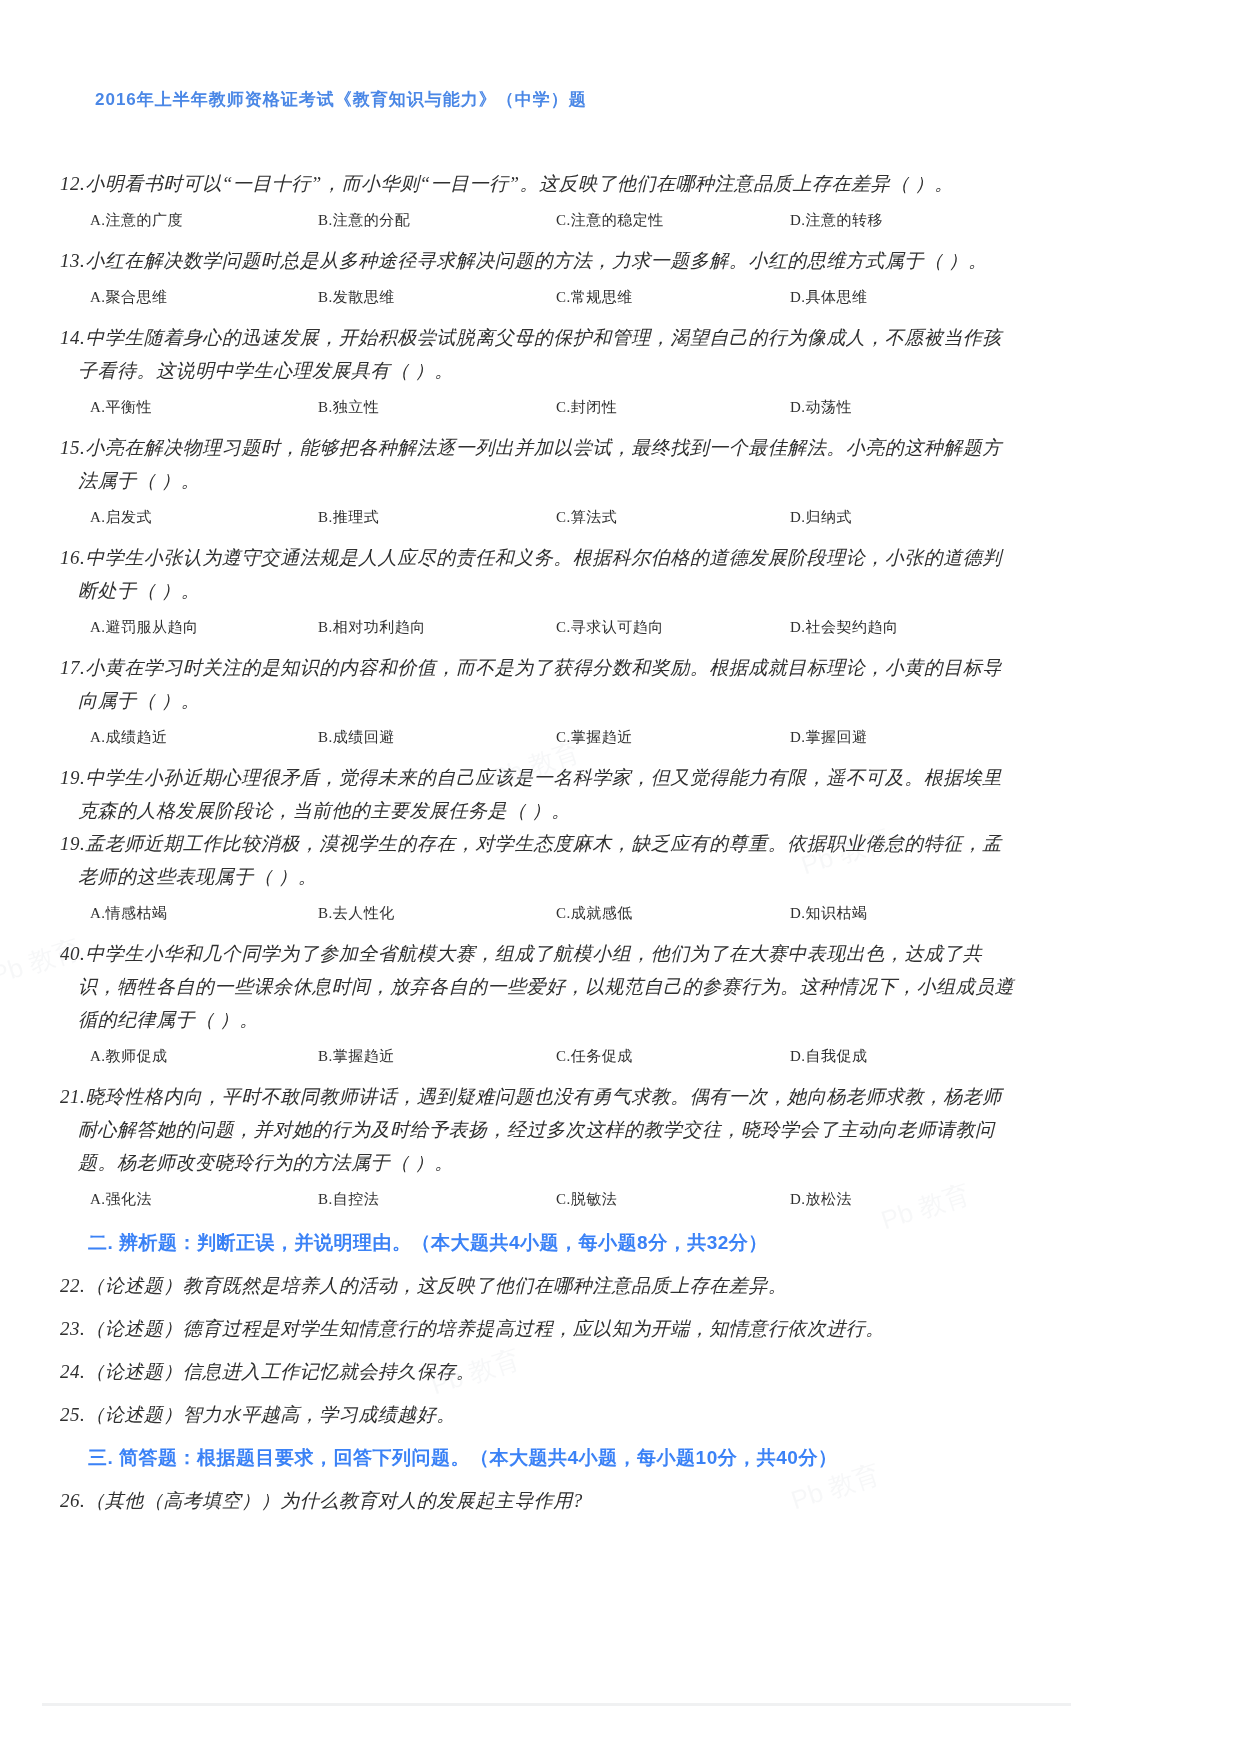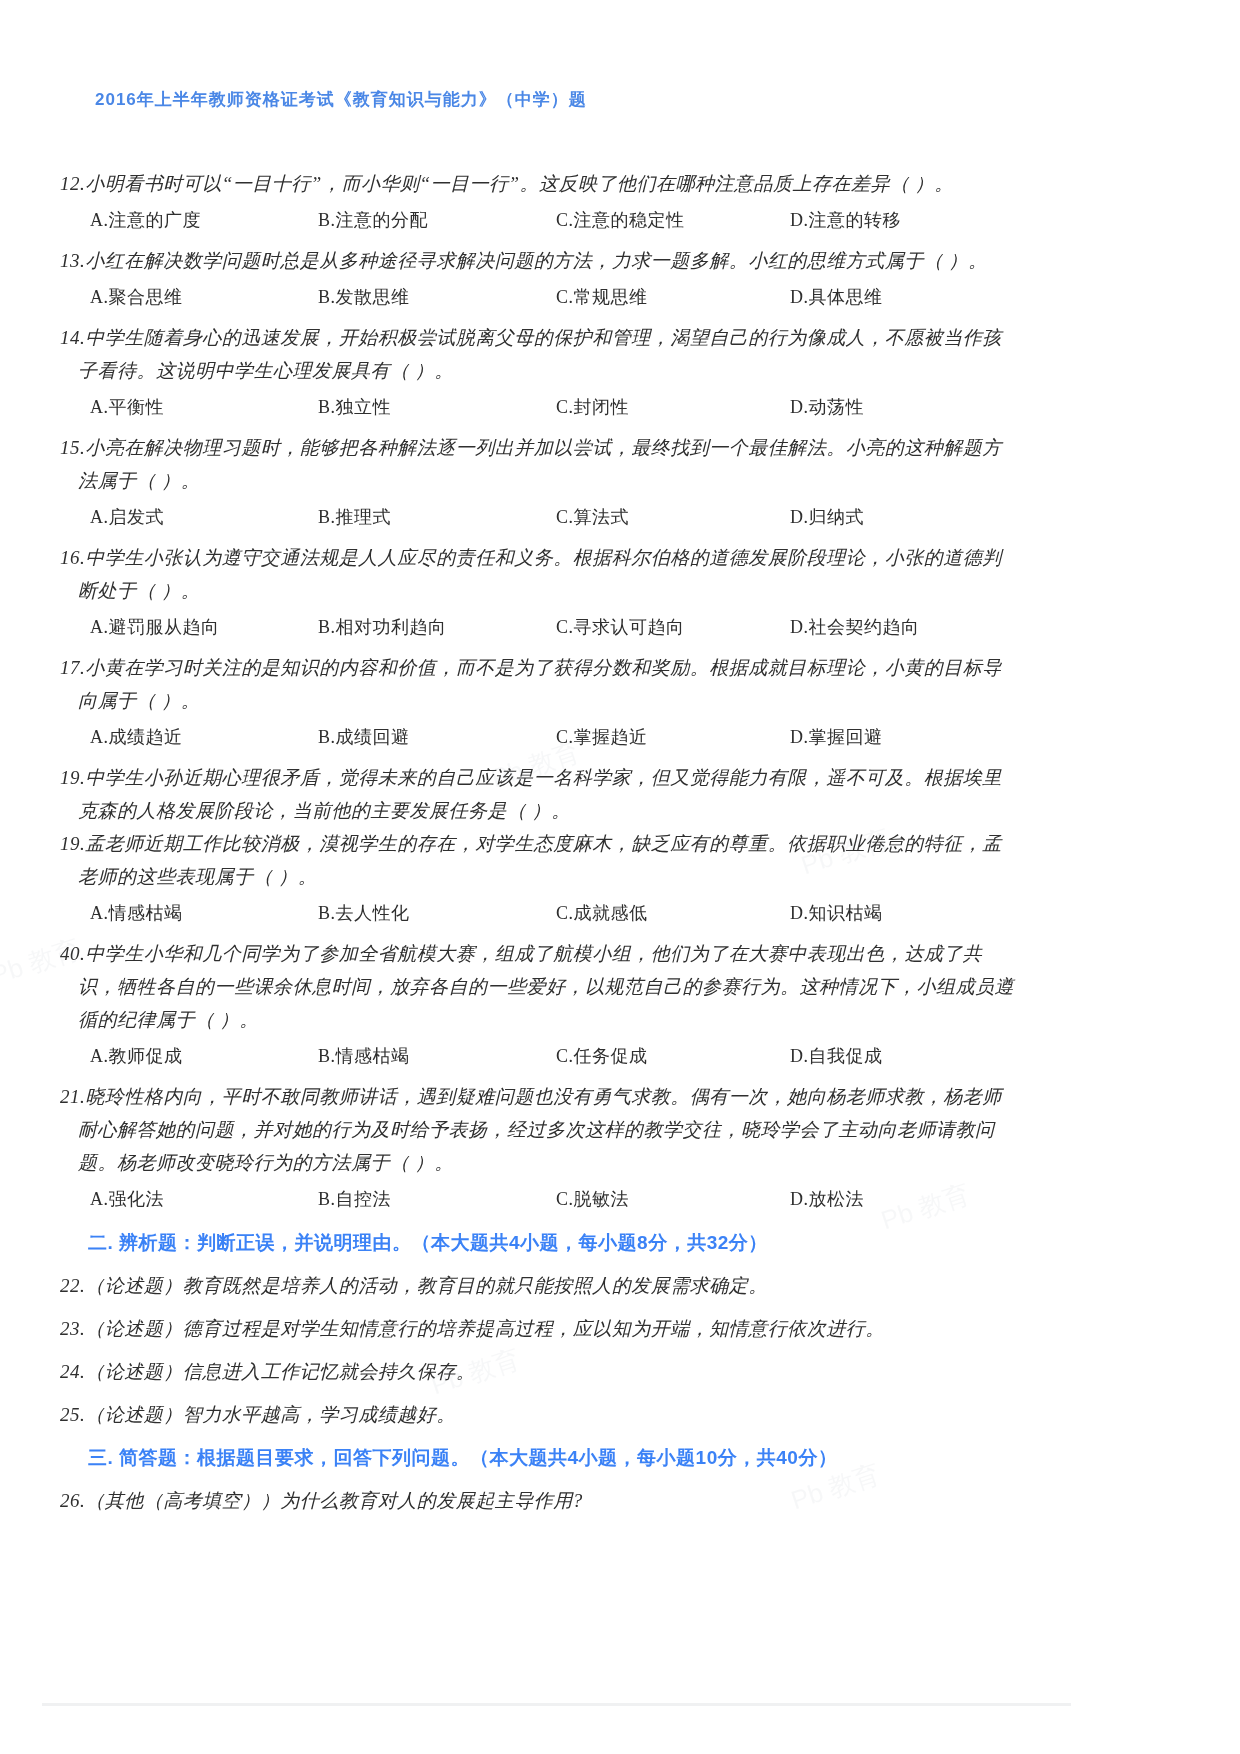--- a/index.html
+++ b/index.html
@@ -29,21 +29,21 @@
     margin: 0;
     padding-left: 18px;
     text-indent: -18px;
     letter-spacing: 0.5px;
     font-style: italic;
   }
   .options {
     display: grid;
     grid-template-columns: 228px 238px 234px auto;
     padding-left: 30px;
-    font-size: 18px;
+    font-size: 15px;
     line-height: 33px;
     margin: 4px 0 7px 0;
     letter-spacing: 0.5px;
   }
   .section-header {
     font-family: "Liberation Sans", "DejaVu Sans", sans-serif;
     font-size: 19px;
     font-weight: bold;
     color: #3b82f6;
     margin: 14px 0 13px 28px;
@@ -147,39 +147,39 @@
         <span>B.去人性化</span>
         <span>C.成就感低</span>
         <span>D.知识枯竭</span>
       </div>
     </div>
 
     <div>
       <p class="q-text"><span>40.</span><span>中学生小华和几个同学为了参加全省航模大赛，组成了航模小组，他们为了在大赛中表现出色，达成了共识，牺牲各自的一些课余休息时间，放弃各自的一些爱好，以规范自己的参赛行为。这种情况下，小组成员遵循的纪律属于（  ）。</span></p>
       <div class="options">
         <span>A.教师促成</span>
-        <span>B.情感枯竭</span>
+        <span>B.掌握趋近</span>
         <span>C.任务促成</span>
         <span>D.自我促成</span>
       </div>
     </div>
 
     <div>
       <p class="q-text"><span>21.</span><span>晓玲性格内向，平时不敢同教师讲话，遇到疑难问题也没有勇气求教。偶有一次，她向杨老师求教，杨老师耐心解答她的问题，并对她的行为及时给予表扬，经过多次这样的教学交往，晓玲学会了主动向老师请教问题。杨老师改变晓玲行为的方法属于（  ）。</span></p>
       <div class="options">
         <span>A.强化法</span>
         <span>B.自控法</span>
         <span>C.脱敏法</span>
         <span>D.放松法</span>
       </div>
     </div>
 
     <h2 class="section-header">二. 辨析题：判断正误，并说明理由。（本大题共4小题，每小题8分，共32分）</h2>
 
-    <p class="q-text essay"><span>22.</span><span>（论述题）教育既然是培养人的活动，教育目的就只能按照人的发展需求确定。</span></p>
+    <p class="q-text essay"><span>22.</span><span>（论述题）教育既然是培养人的活动，这反映了他们在哪种注意品质上存在差异。</span></p>
     <p class="q-text essay"><span>23.</span><span>（论述题）德育过程是对学生知情意行的培养提高过程，应以知为开端，知情意行依次进行。</span></p>
     <p class="q-text essay"><span>24.</span><span>（论述题）信息进入工作记忆就会持久保存。</span></p>
     <p class="q-text essay"><span>25.</span><span>（论述题）智力水平越高，学习成绩越好。</span></p>
 
     <h2 class="section-header">三. 简答题：根据题目要求，回答下列问题。（本大题共4小题，每小题10分，共40分）</h2>
 
     <p class="q-text essay"><span>26.</span><span>（其他（高考填空））为什么教育对人的发展起主导作用?</span></p>
 
     <hr class="divider">
   </div>

